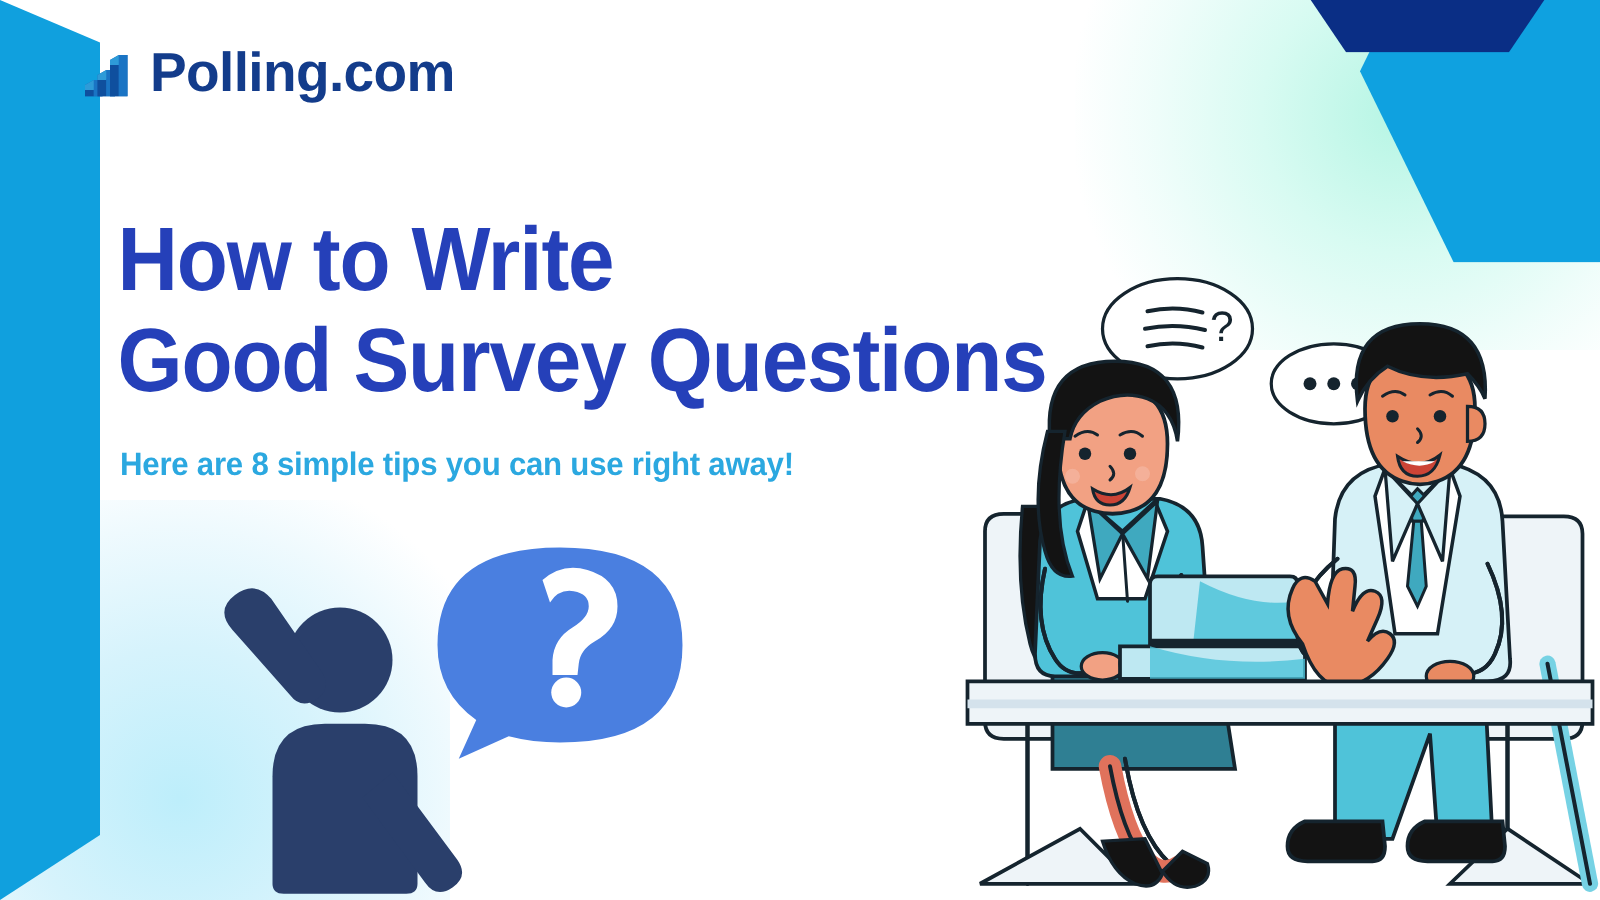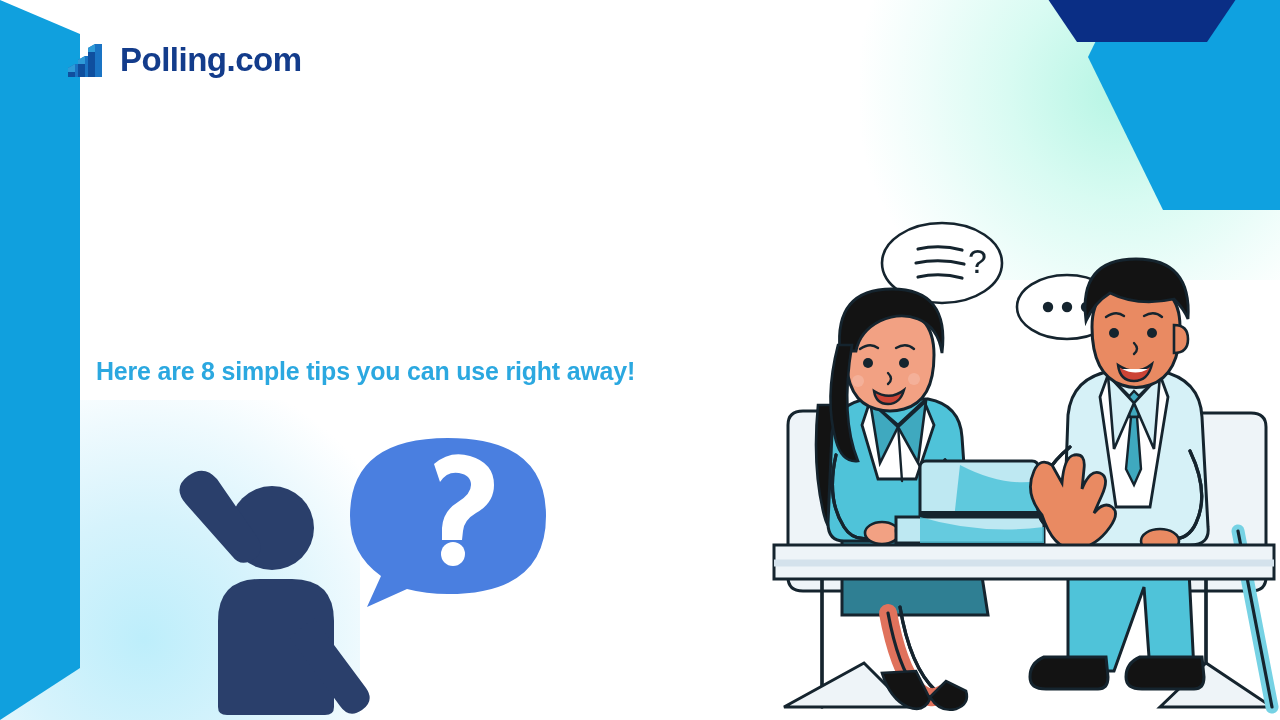--- a/index.html
+++ b/index.html
@@ -52,21 +52,21 @@
   }
 
   
   .logo {
     position:absolute; left:64px; top:36px;
     display:flex; align-items:center; gap:10px;
   }
   .logo-mark { width:46px; height:46px; display:block; }
   .logo-text {
     font-family:"Liberation Sans", sans-serif;
-    font-size:33px; font-weight:bold;
+    font-size:44px; font-weight:bold;
     color:#133C8B; letter-spacing:-0.5px;
     line-height:1;
   }
 
   
   .headline {
     position:absolute; left:94px; top:168px;
     width:820px;
   }
   .headline .line {
@@ -128,20 +128,24 @@
       <polygon points="21,20 28,20 28,41 21,41" fill="#1A74C4"></polygon>
 
       <polygon points="24,12 31,8 38,8 38,41 24,41" fill="#1666B8"></polygon>
       <polygon points="24,12 31,8 38,8 31,16 24,16" fill="#2E9BD8"></polygon>
       <polygon points="24,16 31,16 31,41 24,41" fill="#0F4F9E"></polygon>
       <polygon points="31,8 38,8 38,41 31,41" fill="#1A74C4"></polygon>
     </svg>
     <span class="logo-text">Polling.com</span>
   </div>
 
+  <div class="headline">
+    <div class="line">How to Write</div>
+    <div class="line">Good Survey Questions</div>
+  </div>
 
   <div class="subhead">Here are 8 simple tips you can use right away!</div>
 
   <svg class="person-q" viewBox="0 0 400 300">
 
     <g>
       <path d="M200 98 q0 -78 98 -78 q98 0 98 78 q0 78 -98 78 q-22 0 -41 -5 l-40 18 l14 -31 q-31 -22 -31 -60 Z" fill="#4A7FE0"></path>
 
       <path d="M284 46 q16 -14 36 -8 q24 7 24 29 q0 18 -18 28 q-12 7 -13 18 l-1 9 l-20 0 l0 -12 q1 -17 16 -26 q13 -8 13 -17 q0 -10 -12 -12 q-12 -2 -19 9 Z" fill="#ffffff"></path>
       <circle cx="303" cy="136" r="12" fill="#ffffff"></circle>

